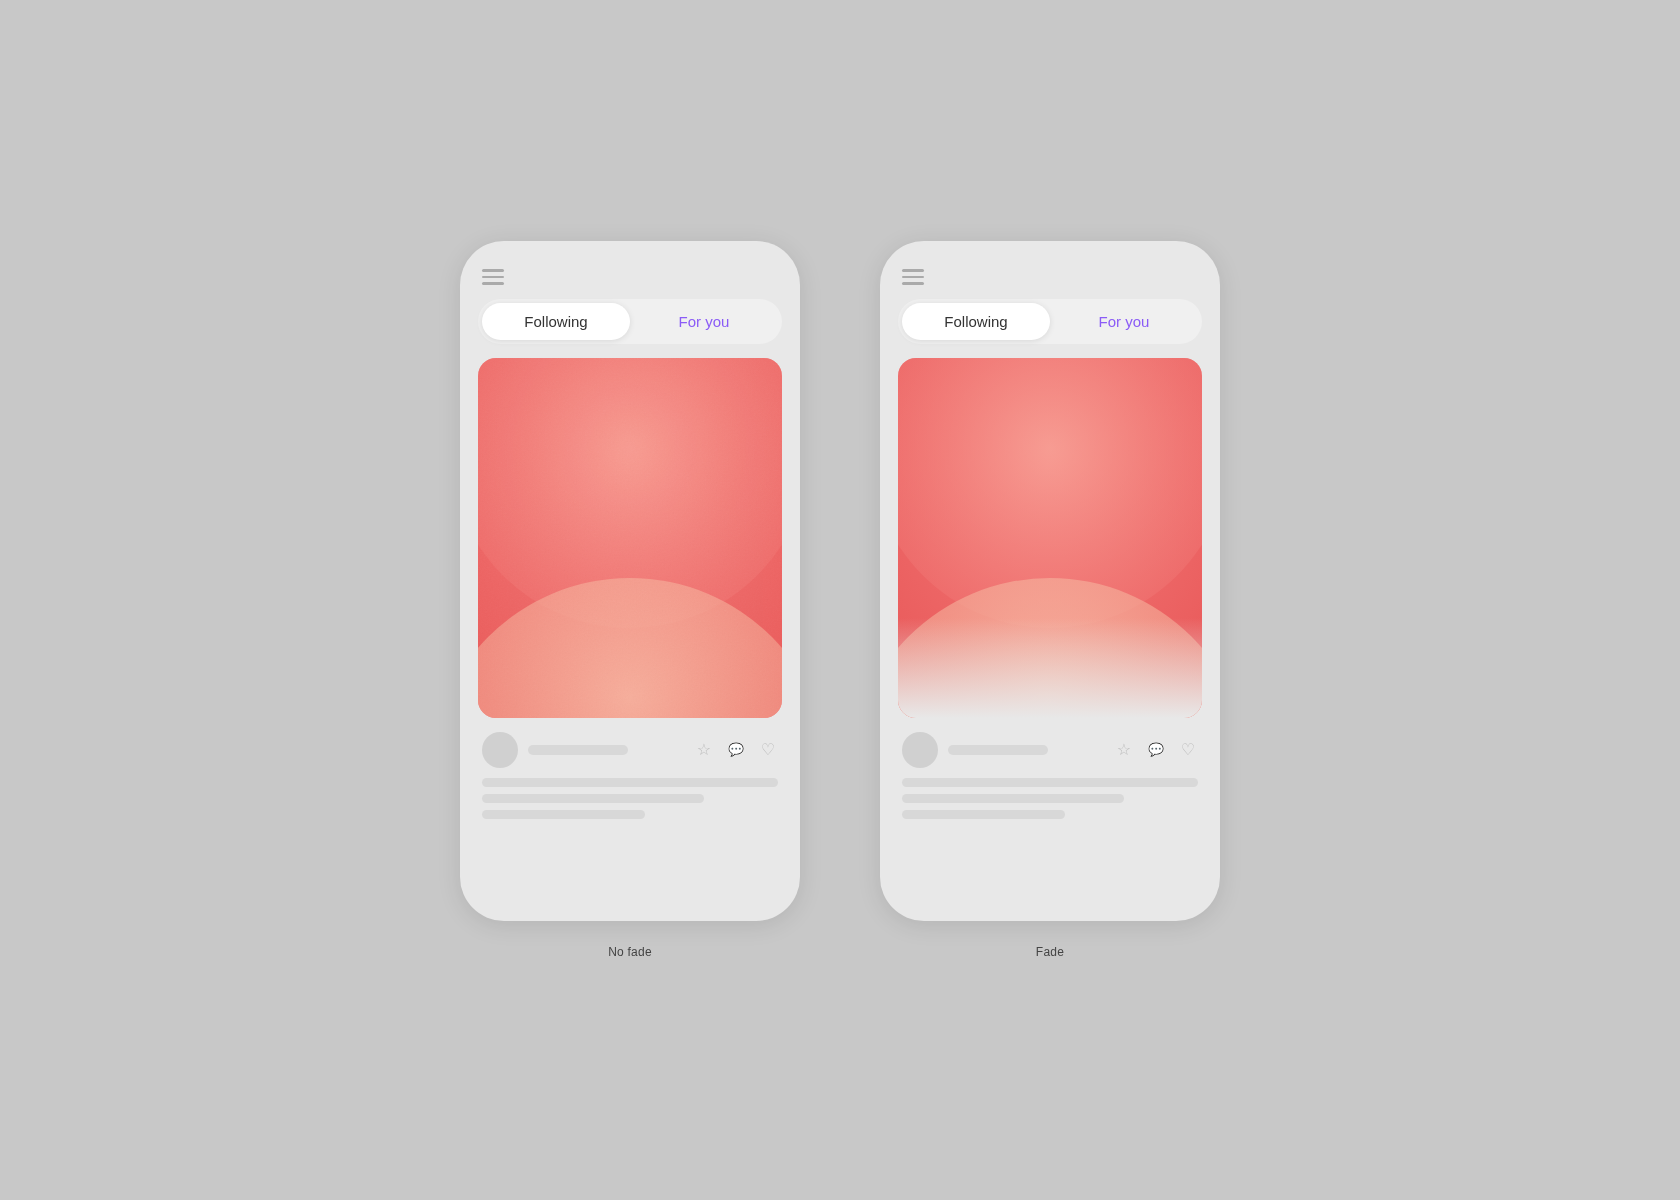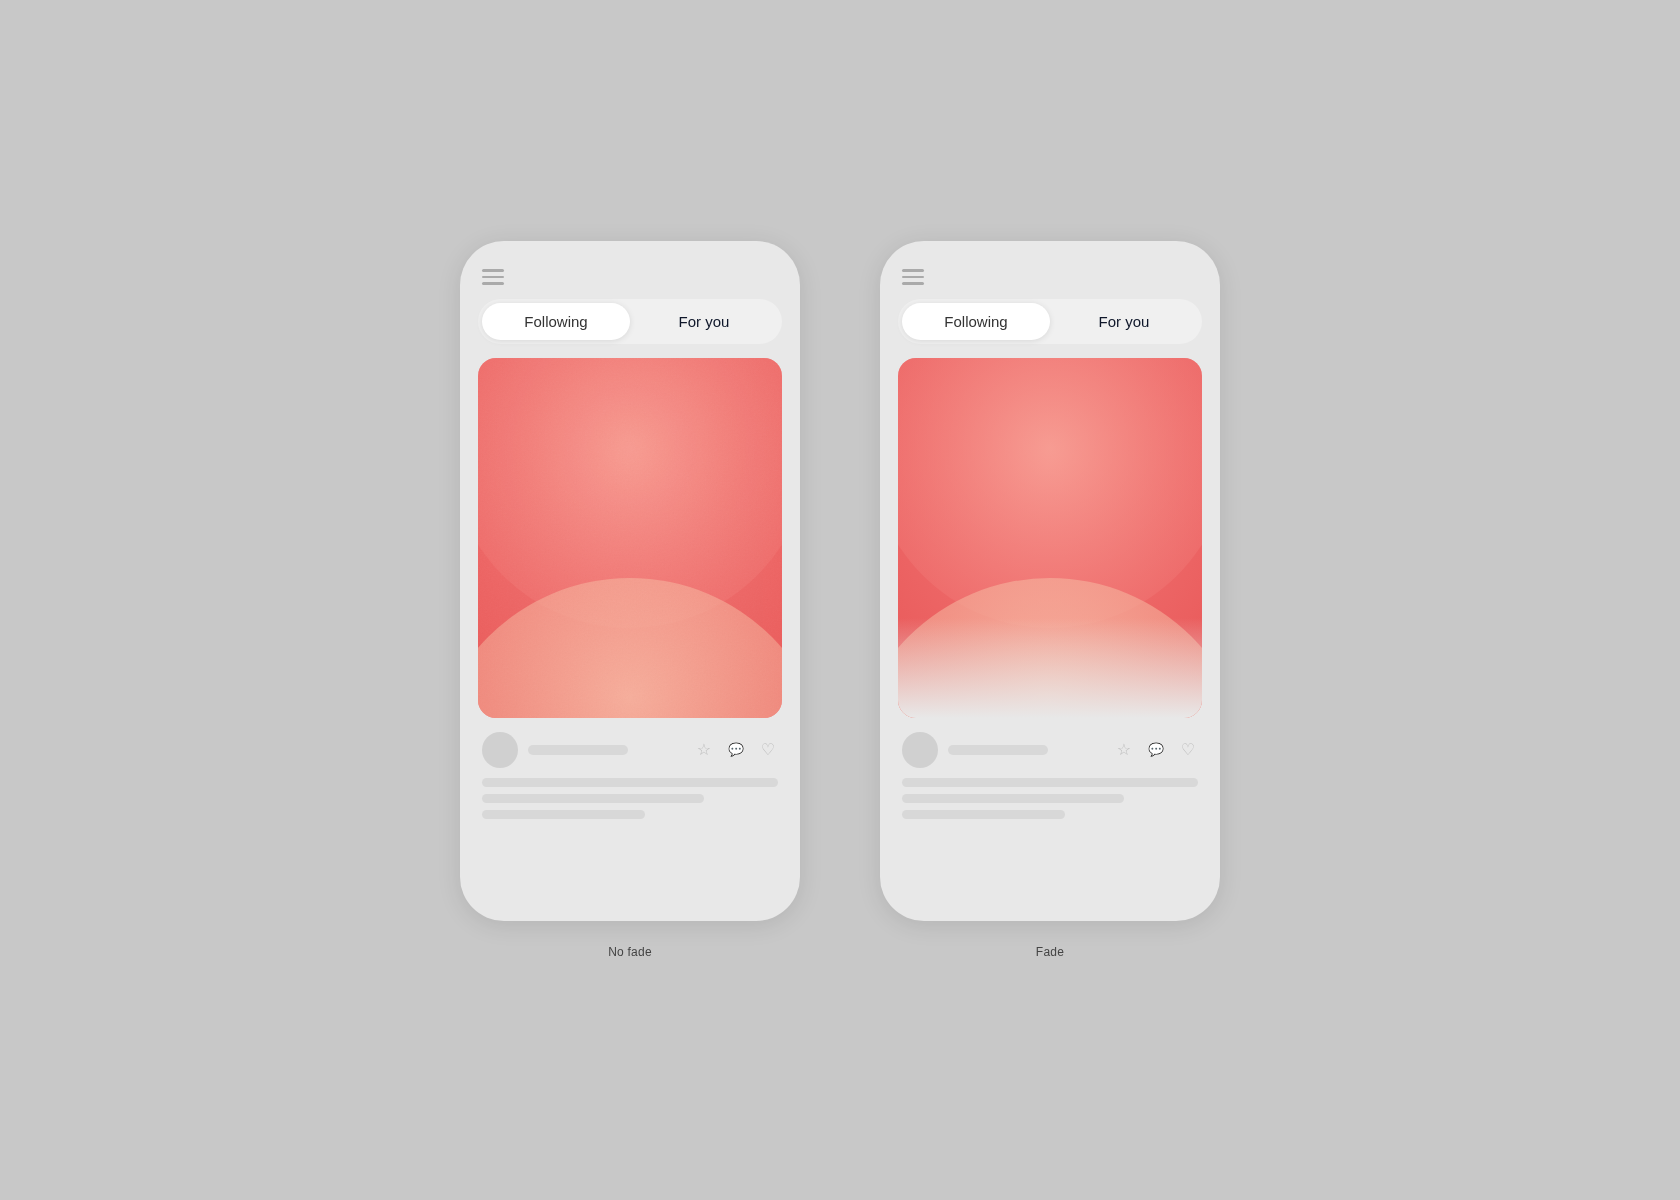--- a/index.html
+++ b/index.html
@@ -83,21 +83,21 @@
     }
 
     .tab-btn {
       flex: 1;
       padding: 10px 0;
       border: none;
       background: transparent;
       border-radius: 26px;
       font-size: 15px;
       font-weight: 500;
-      color: #0f172a;
+      color: #8b5cf6;
       cursor: pointer;
       transition: background 0.2s;
     }
 
     .tab-btn.active {
       background: #fff;
       color: #333;
       box-shadow: 0 1px 6px rgba(0,0,0,0.10);
     }
 

